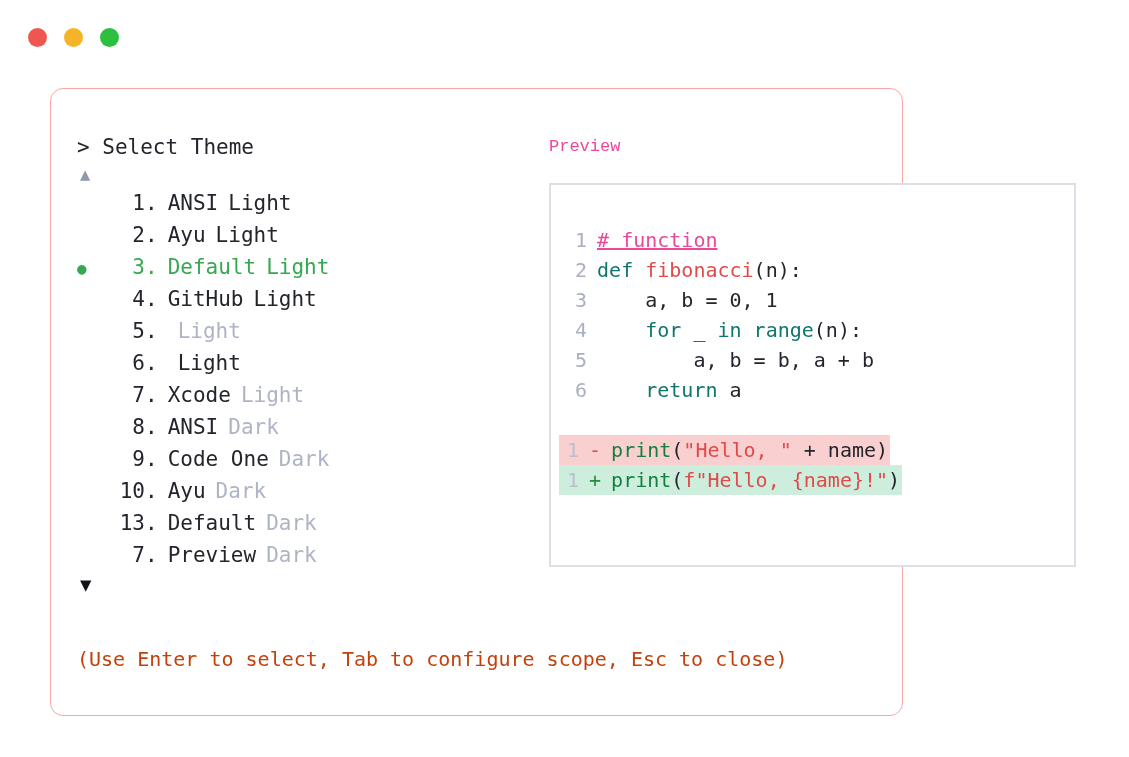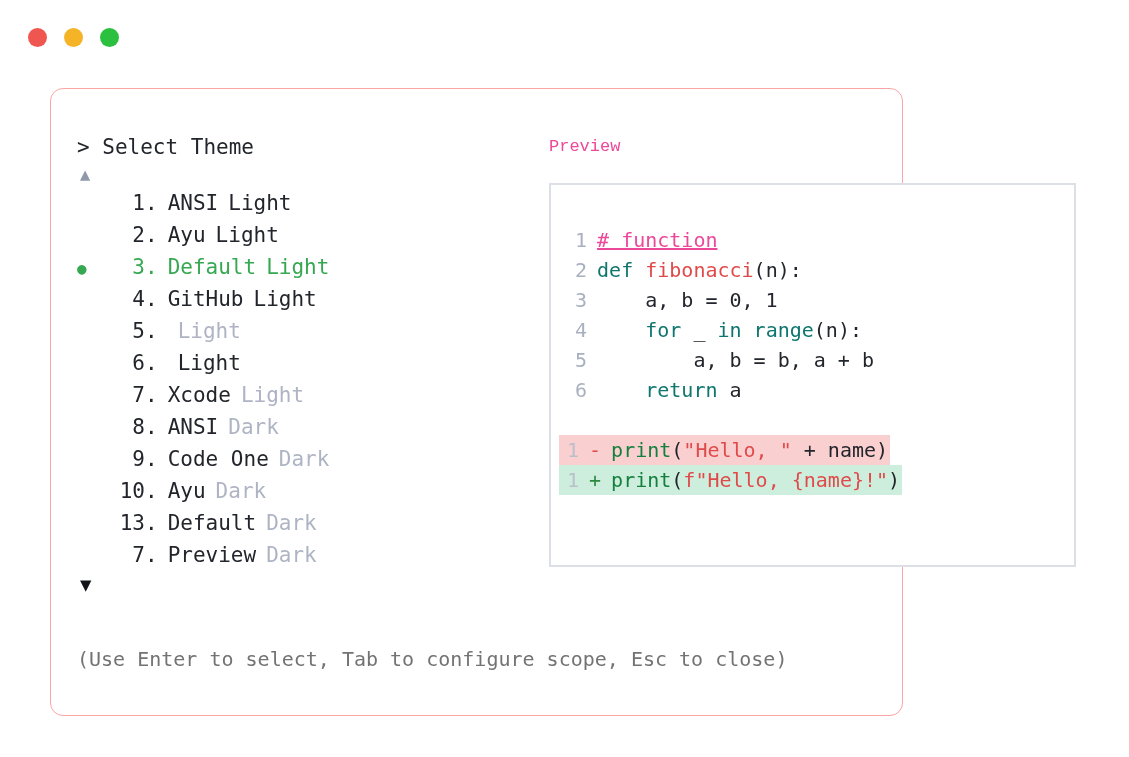--- a/index.html
+++ b/index.html
@@ -118,21 +118,21 @@
   .theme-row.selected .name-cell,
   .theme-row.selected .suffix-cell { color: #36a852; }
 
   
   .hint {
     position: absolute;
     left: 26px;
     top: 556px;
     font-size: 20px;
     line-height: 28px;
-    color: #737373;
+    color: #c2410c;
     white-space: pre;
   }
 
   
   .right-col {
     position: absolute;
     left: 498px;
     top: 44px;
     width: 530px;
   }

